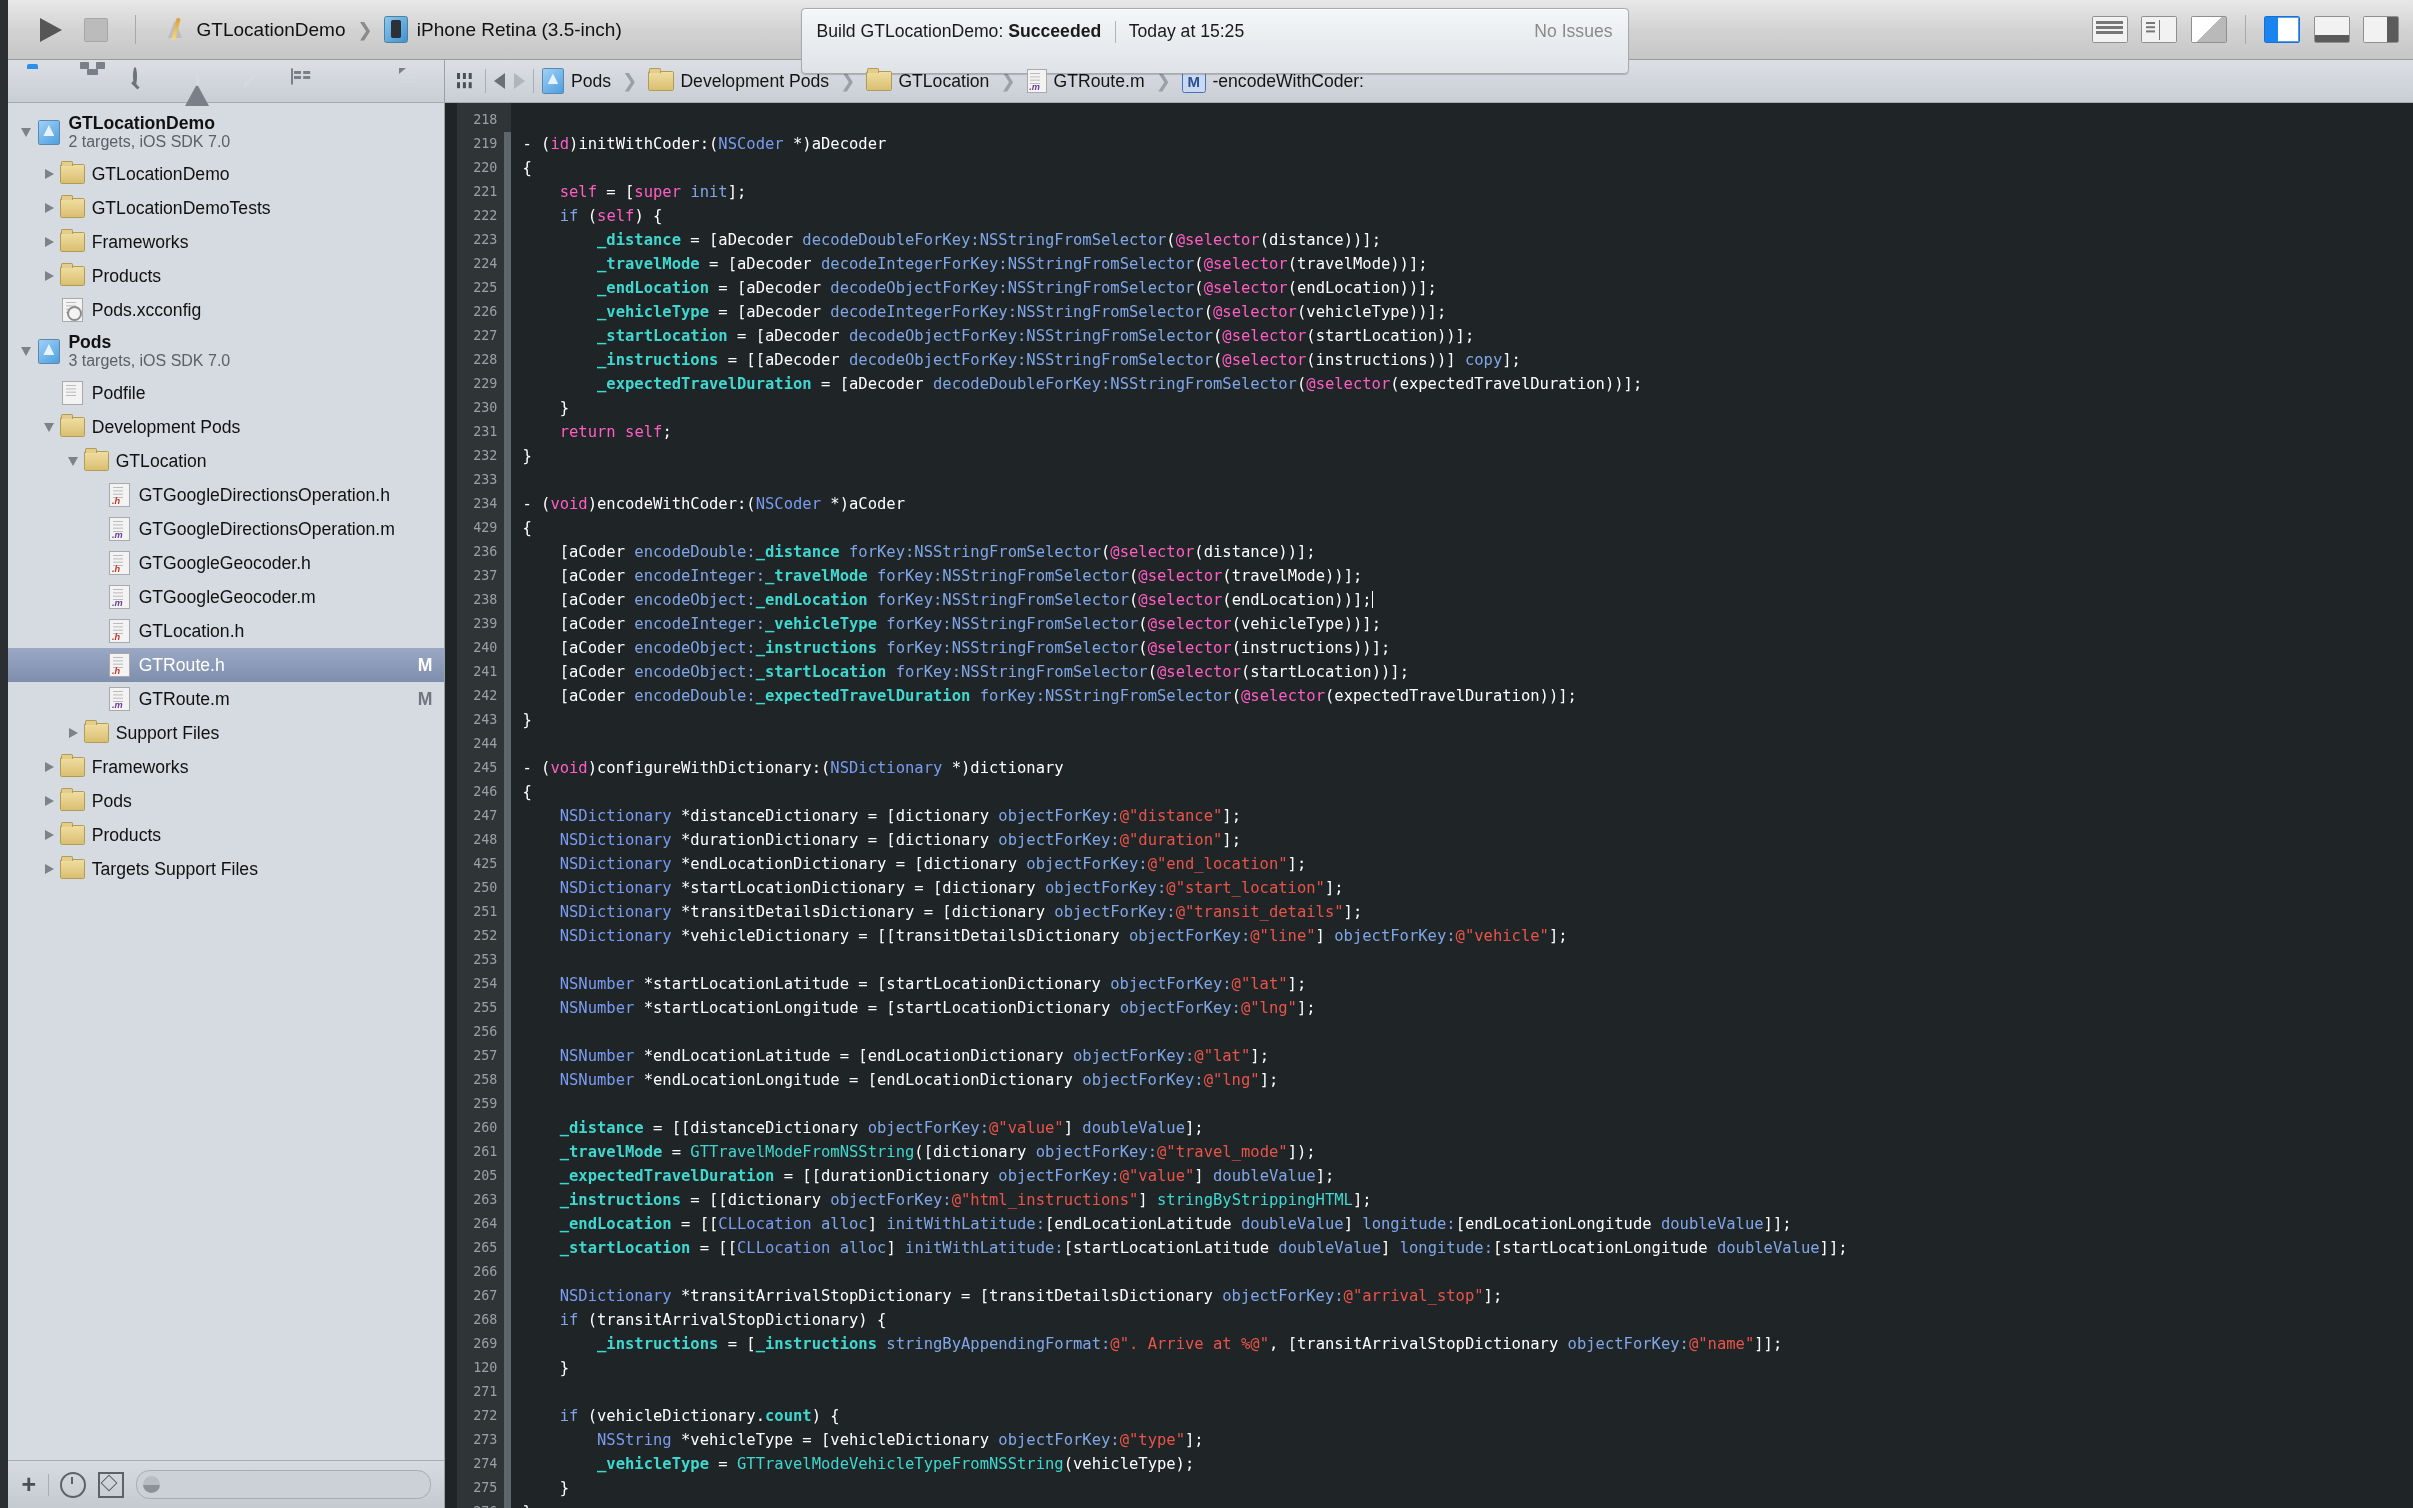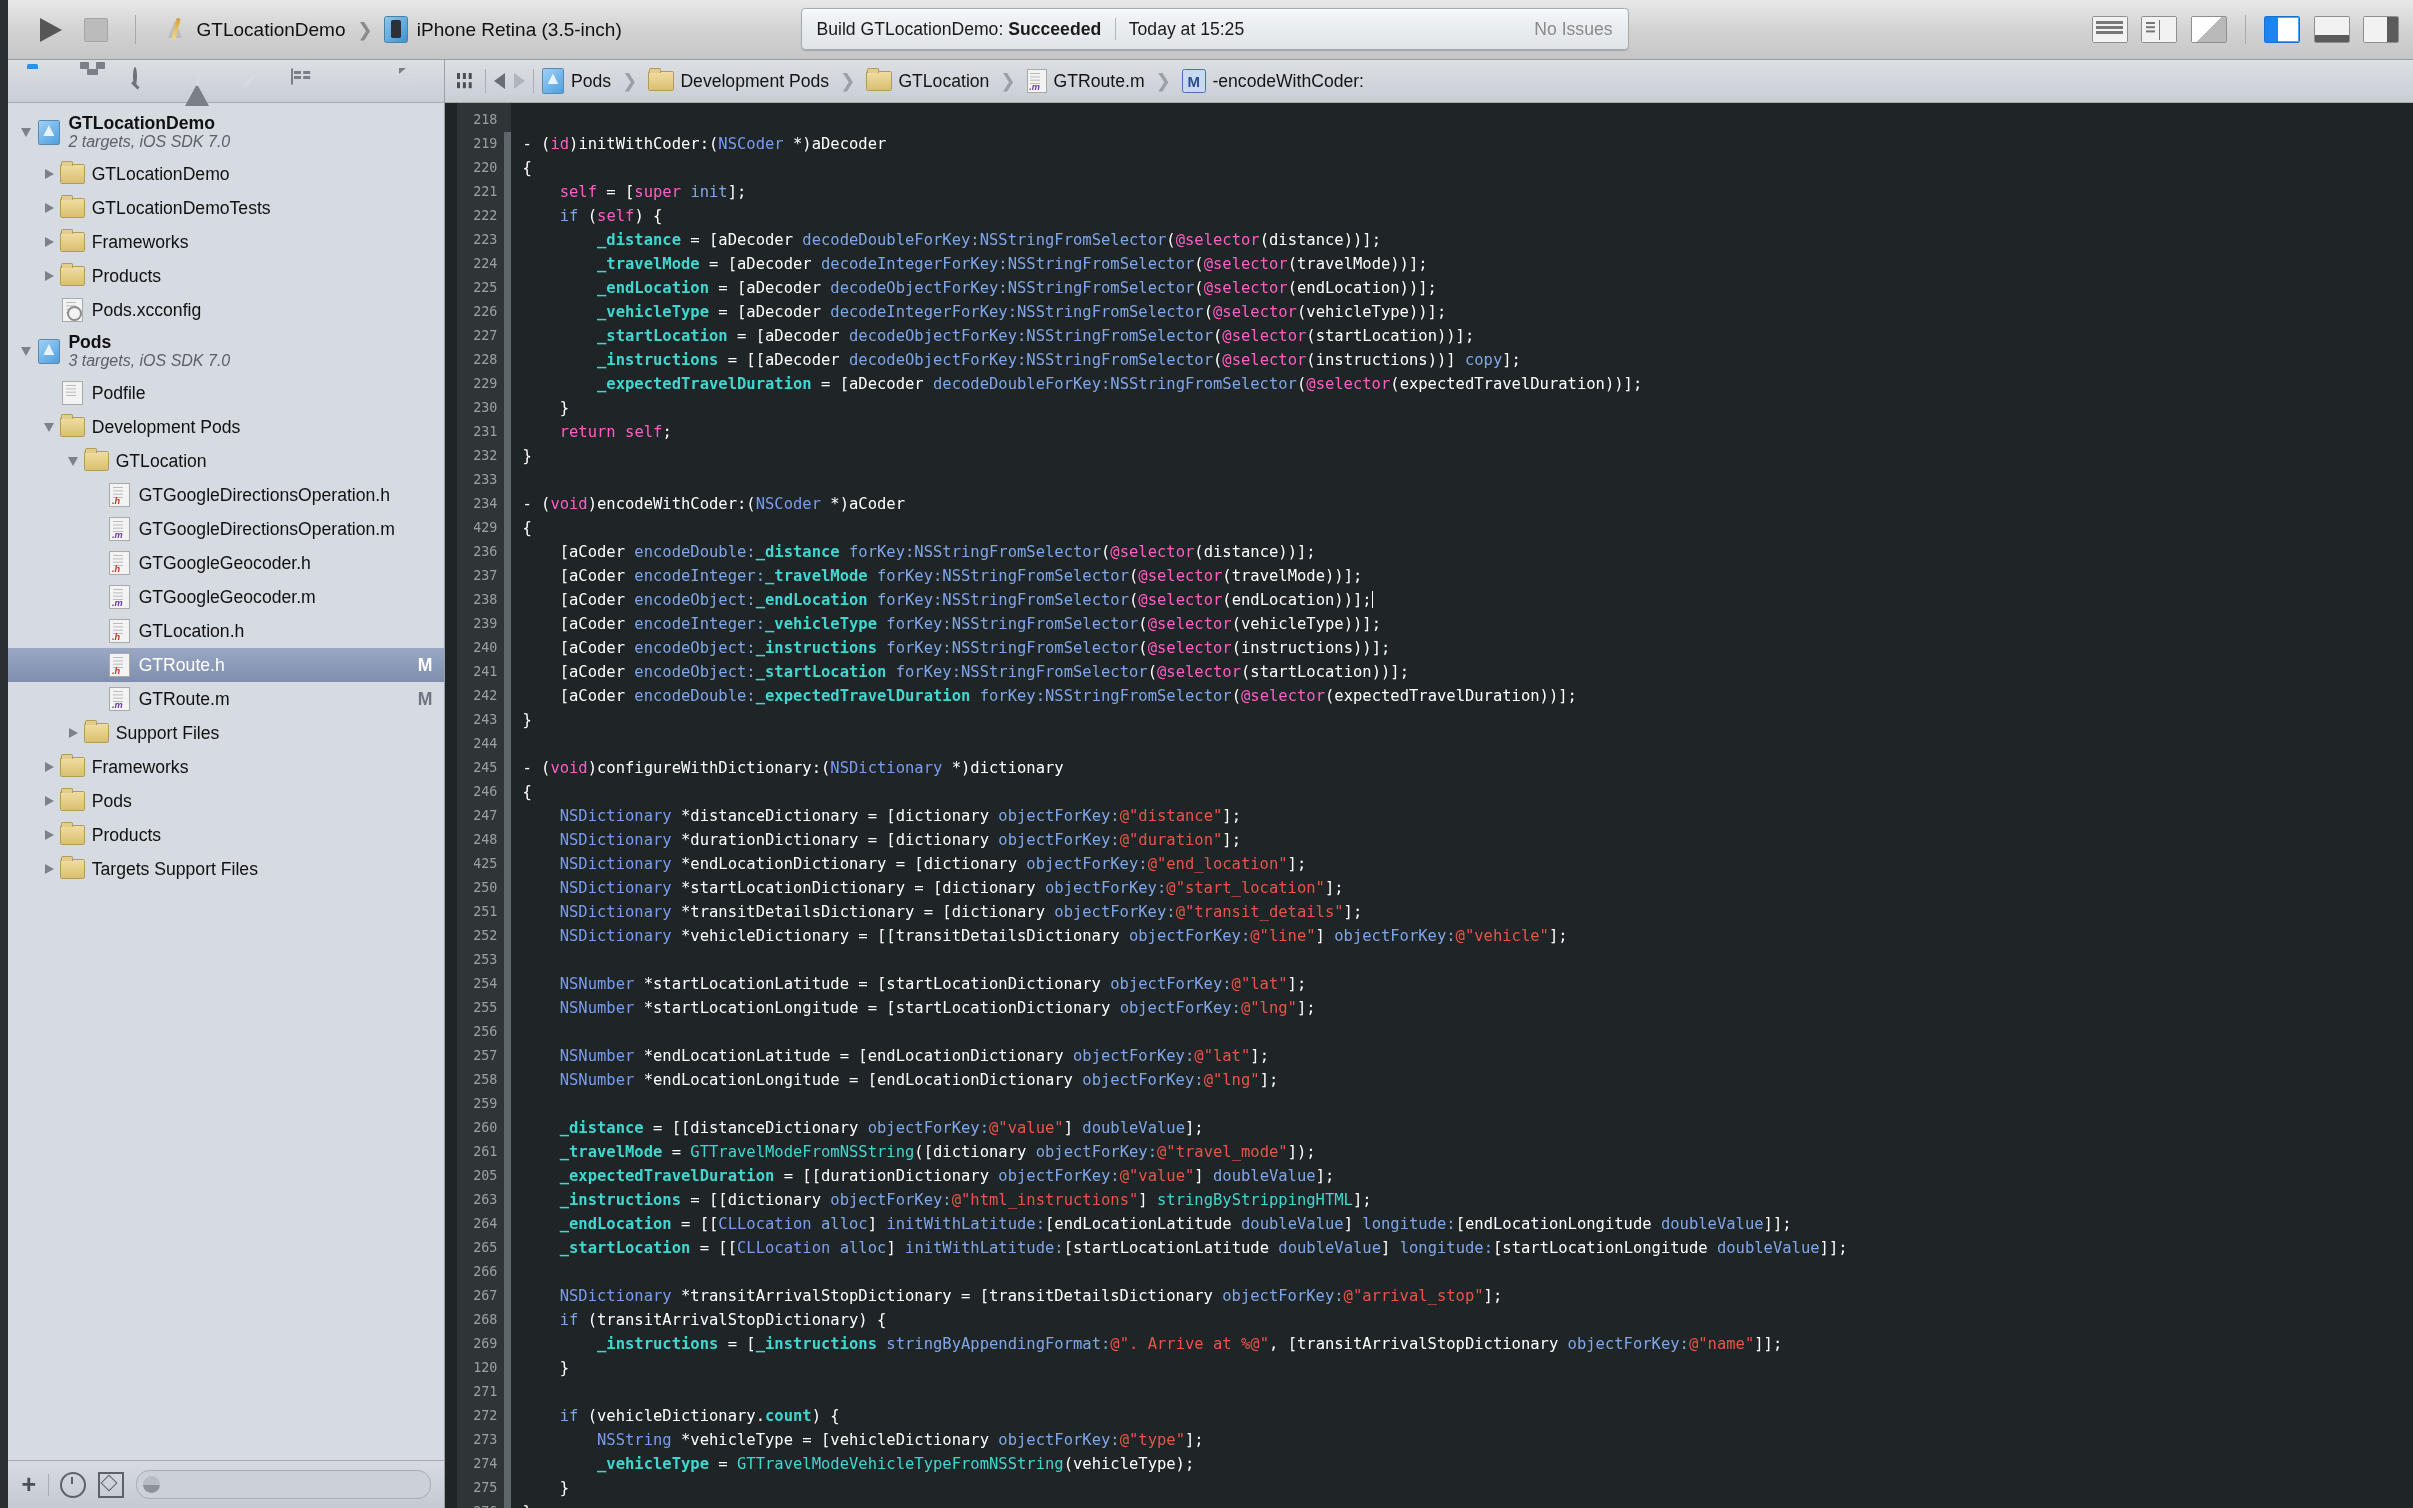--- a/index.html
+++ b/index.html
@@ -65,22 +65,22 @@
   .status-wrap {
     position: absolute; left: 50%; transform: translateX(-50%);
     top: 8.4px;
   }
   .status {
     width: 796px; height: 40px;
     background: linear-gradient(to bottom,#f4f6f8,#dfe3e7);
     border: 0.8px solid #a7abaf;
     border-radius: 4.2px;
     box-shadow: inset 0 0.8px 0 #ffffff, 0 0.8px 0.8px rgba(0,0,0,.18);
-    display: flex; align-items: center;
-    padding: 0 15px;
+    display: flex; align-items: flex-start;
+    padding: 12px 15px;
     font-size: 17.6px; color: #1a1a1a;
   }
   .status .bold { font-weight: bold; margin-left: 5px; }
   .status .vsep { width:0.8px; height:22px; background:#b4b4b4; margin: 0 13.4px; }
   .status .issues { margin-left: auto; color: #8a8a8a; }
 
   .tb-right { margin-left: auto; display: flex; align-items: center; gap: 13.4px; padding-right: 22px; }
   .tb-btn {
     width: 34px; height: 25px;
     border: 0.8px solid #8f8f8f; border-radius: 1.7px;
@@ -163,21 +163,21 @@
   .f-folder { width:23.5px;height:17.6px;background:linear-gradient(to bottom,#f0dda0,#d9bf72);border:0.8px solid #b09c55;border-radius:1.7px;position:relative;}
   .f-folder:before{content:"";position:absolute;top:-4.2px;left:0;width:10px;height:4.2px;background:#e3cd8c;border:0.8px solid #b09c55;border-bottom:none;border-radius:1.7px 1.7px 0 0;}
   .f-doc { width:18.4px;height:22.6px;background:#f3f3f3;border:0.8px solid #a9a9a9;position:relative;}
   .f-doc .lines{position:absolute;left:2.5px;top:3.4px;width:10px;height:0.8px;background:#bbb;box-shadow:0 3.4px 0 #bbb,0 6.7px 0 #bbb,0 10px 0 #bbb;}
   .f-doc .ext{position:absolute;left:1.7px;bottom:0.8px;font-size:9.2px;font-weight:bold;}
   .f-doc .ext.h{color:#c0392b;}
   .f-doc .ext.m{color:#6a3d9a;}
   .f-doc .cog{position:absolute;right:0px;bottom:0px;width:11px;height:11px;border:2.5px solid #8c8c8c;border-radius:50%;background:#f3f3f3;}
   .lbl { flex: 0 1 auto; overflow:hidden; text-overflow:ellipsis; }
   .lbl.bold { font-weight: bold; }
-  .sub { font-size: 16px; color:#5c6066;font-style:italic; }
+  .sub { font-size: 16px; color:#5c6066; }
   .mod { margin-left:auto; font-weight:bold; color:#6f7681; font-size:17.6px; padding-left:10px;}
   .two-line { display:flex; flex-direction:column; justify-content:center; line-height:1.12; }
   .row.tall { height: 49px; }
 
   .nav-bottom {
     height: 47px; flex: 0 0 47px;
     background: linear-gradient(to bottom,#d7dbe1,#c5cad1);
     border-top: 0.8px solid #a6abb2;
     display: flex; align-items: center; gap: 11.7px; padding: 0 13.4px;
   }

